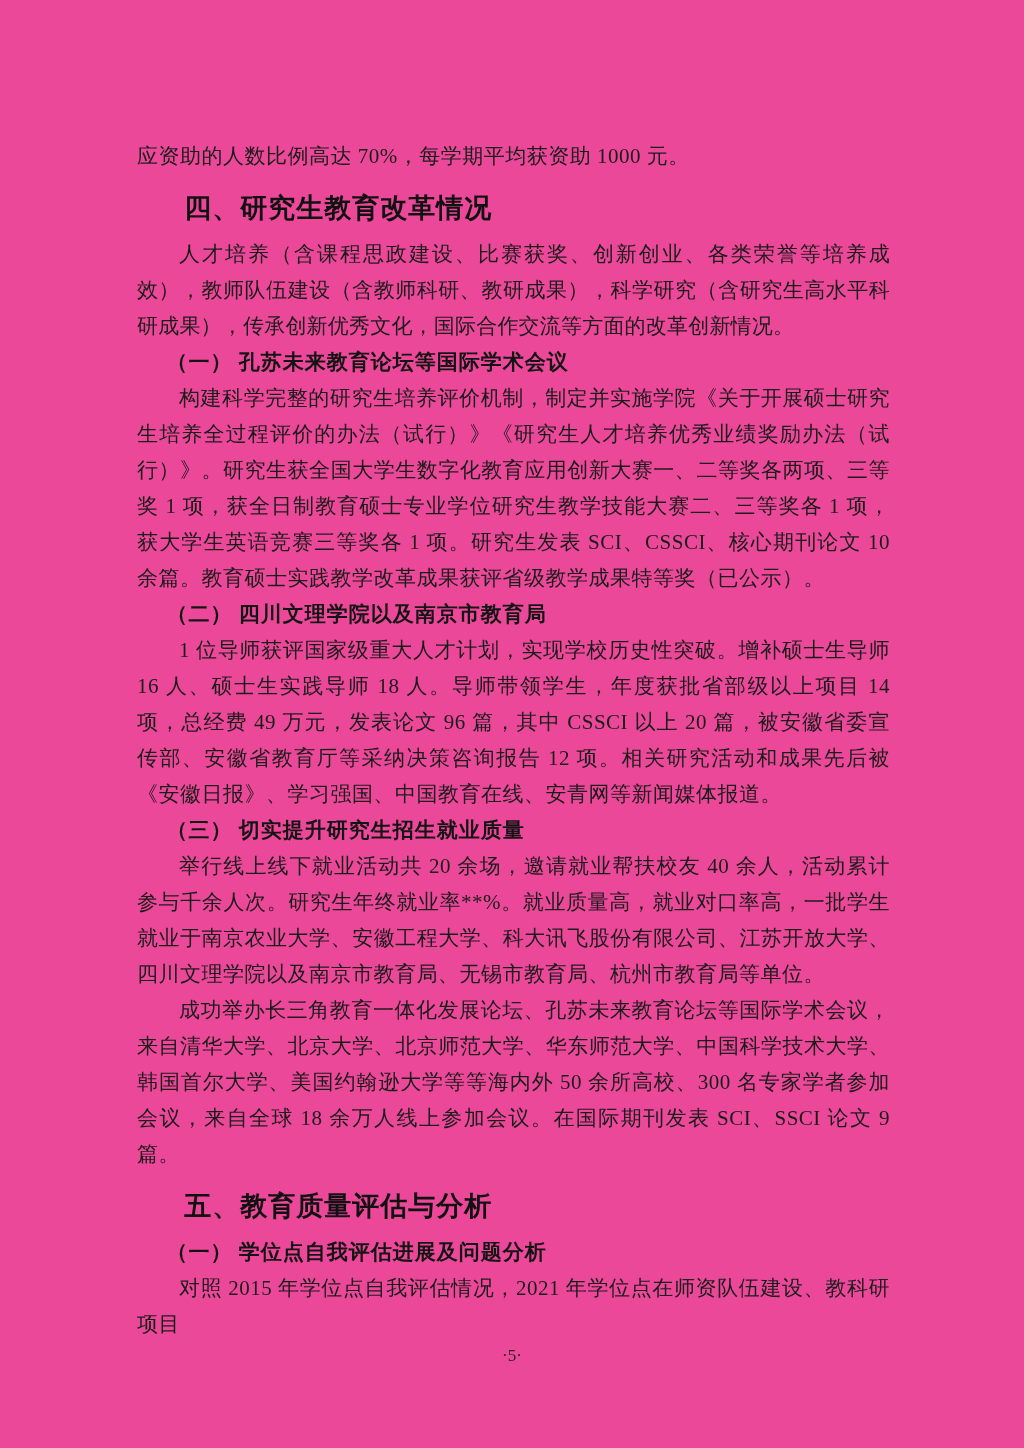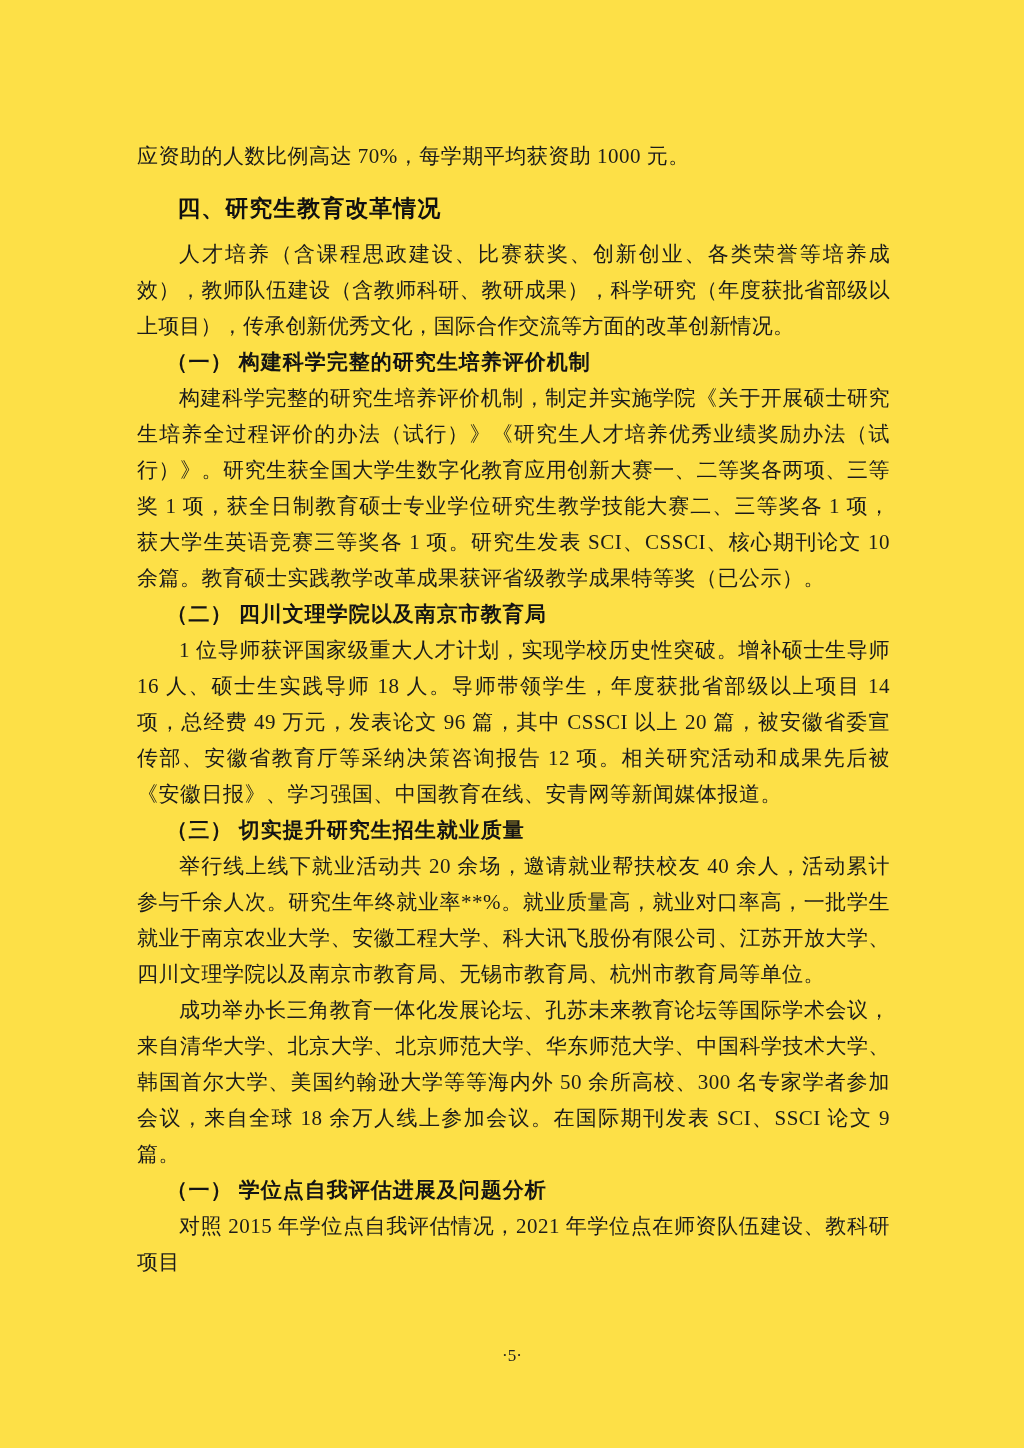--- a/index.html
+++ b/index.html
@@ -1,21 +1,21 @@
 <!DOCTYPE html>
 <html lang="zh"><head>
 <meta charset="utf-8">
 <style>
   html, body { margin: 0; padding: 0; background: #e8e8e8; }
   .page {
     position: relative;
     width: 1024px;
     height: 1448px;
     margin: 0 auto;
-    background: #fde047;
+    background: #ec4899;
     color: #1b1b1b;
     overflow: hidden;
   }
   .content {
     position: absolute;
     left: 137px;
     right: 134px;
     top: 138px;
   }
   
@@ -37,21 +37,21 @@
     line-height: 36px;
     text-align: justify;
     text-justify: inter-ideograph;
     margin: 0;
     text-indent: 2em;
     letter-spacing: 0.2px;
   }
   
   .h-major {
     font-family: "Liberation Sans", "DejaVu Sans", sans-serif;
-    font-size: 23px;
+    font-size: 27px;
     font-weight: bold;
     line-height: 40px;
     margin: 14px 0 8px 0;
     text-indent: 1.75em;
     letter-spacing: 1px;
     color: #111;
   }
   
   .h-sub {
     font-family: "Liberation Serif", "DejaVu Serif", serif;
@@ -78,37 +78,38 @@
 </head>
 <body>
 
 <div class="page">
   <div class="content">
 
     <p class="body-p no-indent">应资助的人数比例高达 70%，每学期平均获资助 1000 元。</p>
 
     <h1 class="h-major">四、研究生教育改革情况</h1>
 
-    <p class="intro-p">人才培养（含课程思政建设、比赛获奖、创新创业、各类荣誉等培养成效），教师队伍建设（含教师科研、教研成果），科学研究（年度获批省部级以上项目），传承创新优秀文化，国际合作交流等方面的改革创新情况。</p>
+    <p class="intro-p">人才培养（含课程思政建设、比赛获奖、创新创业、各类荣誉等培养成效），教师队伍建设（含教师科研、教研成果），科学研究（含研究生高水平科研成果），传承创新优秀文化，国际合作交流等方面的改革创新情况。</p>
 
-    <h2 class="h-sub">（一） 构建科学完整的研究生培养评价机制</h2>
+    <h2 class="h-sub">（一） 孔苏未来教育论坛等国际学术会议</h2>
 
     <p class="body-p">构建科学完整的研究生培养评价机制，制定并实施学院《关于开展硕士研究生培养全过程评价的办法（试行）》《研究生人才培养优秀业绩奖励办法（试行）》。研究生获全国大学生数字化教育应用创新大赛一、二等奖各两项、三等奖 1 项，获全日制教育硕士专业学位研究生教学技能大赛二、三等奖各 1 项，获大学生英语竞赛三等奖各 1 项。研究生发表 SCI、CSSCI、核心期刊论文 10 余篇。教育硕士实践教学改革成果获评省级教学成果特等奖（已公示）。</p>
 
     <h2 class="h-sub">（二） 四川文理学院以及南京市教育局</h2>
 
     <p class="body-p">1 位导师获评国家级重大人才计划，实现学校历史性突破。增补硕士生导师 16 人、硕士生实践导师 18 人。导师带领学生，年度获批省部级以上项目 14 项，总经费 49 万元，发表论文 96 篇，其中 CSSCI 以上 20 篇，被安徽省委宣传部、安徽省教育厅等采纳决策咨询报告 12 项。相关研究活动和成果先后被《安徽日报》、学习强国、中国教育在线、安青网等新闻媒体报道。</p>
 
     <h2 class="h-sub">（三） 切实提升研究生招生就业质量</h2>
 
     <p class="body-p">举行线上线下就业活动共 20 余场，邀请就业帮扶校友 40 余人，活动累计参与千余人次。研究生年终就业率**%。就业质量高，就业对口率高，一批学生就业于南京农业大学、安徽工程大学、科大讯飞股份有限公司、江苏开放大学、四川文理学院以及南京市教育局、无锡市教育局、杭州市教育局等单位。</p>
 
 
     <p class="body-p">成功举办长三角教育一体化发展论坛、孔苏未来教育论坛等国际学术会议，来自清华大学、北京大学、北京师范大学、华东师范大学、中国科学技术大学、韩国首尔大学、美国约翰逊大学等等海内外 50 余所高校、300 名专家学者参加会议，来自全球 18 余万人线上参加会议。在国际期刊发表 SCI、SSCI 论文 9 篇。</p>
 
+    <h1 class="h-major">五、教育质量评估与分析</h1>
 
     <h2 class="h-sub">（一） 学位点自我评估进展及问题分析</h2>
 
     <p class="body-p">对照 2015 年学位点自我评估情况，2021 年学位点在师资队伍建设、教科研项目</p>
 
   </div>
 
   <div class="footer">·5·</div>
 </div>
 

